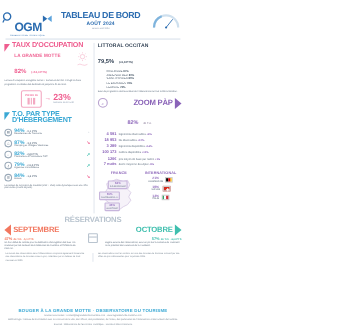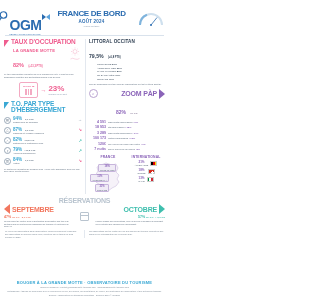--- a/index.html
+++ b/index.html
@@ -10,21 +10,21 @@
     width:169px; height:300px;
     overflow:hidden;
     position:relative;
     color:#3a3a3a;
   }
 
   
   .header { display:flex; align-items:center; padding:4px 5px 2px 5px; height:34px; }
   .logo { width:40px; display:flex; flex-direction:column; align-items:center; }
   .logo-mark { display:flex; align-items:center; }
-  .logo-glyph { font-size:14px; font-weight:bold; color:#2b6cb0; letter-spacing:-0.5px; line-height:1;margin-top:17px; }
+  .logo-glyph { font-size:11px; font-weight:bold; color:#2b6cb0; letter-spacing:-0.5px; line-height:1;margin-top:17px; }
   .logo-sub { font-size:1.8px; color:#2b6cb0; margin-top:1px; letter-spacing:0.2px; }
   .header-title-wrap { flex:1; text-align:center; }
   .header-title { font-size:8px; font-weight:bold; color:#2b6cb0; letter-spacing:-0.3px; line-height:1; }
   .header-sub { font-size:4.5px; font-weight:bold; color:#2b6cb0; margin-top:1px; letter-spacing:0.2px; }
   .header-note { font-size:2px; color:#8a9bb0; margin-top:1px; }
   .gauge { width:26px; height:16px; position:relative; }
   .gauge svg { display:block; }
 
   .hr { height:1px; background:#d9e2ec; margin:1px 5px 3px 5px; }
 
@@ -162,21 +162,21 @@
       <span class="logo-glyph">OGM</span>
       <svg width="10" height="10" viewBox="0 0 20 20">
         <path d="M2 4 L10 10 L2 16 Z" fill="#2b6cb0"></path>
         <path d="M18 4 L10 10 L18 16 Z" fill="#5ba3dd"></path>
       </svg>
     </div>
     <div class="logo-sub">OBSERVATOIRE TOURISTIQUE</div>
   </div>
 
   <div class="header-title-wrap">
-    <div class="header-title">FRANCE DE BORD</div>
+    <div class="header-title">TABLEAU DE BORD</div>
     <div class="header-sub">AOÛT 2024</div>
     <div class="header-note">version août 2024</div>
   </div>
 
   <div class="gauge">
     <svg width="26" height="17" viewBox="0 0 52 34">
       <path d="M4 30 A22 22 0 0 1 48 30" fill="none" stroke="#cfe0ee" stroke-width="4"></path>
       <path d="M4 30 A22 22 0 0 1 18 9.5" fill="none" stroke="#7fb4dd" stroke-width="4"></path>
       <line x1="26" y1="30" x2="38" y2="15" stroke="#2b6cb0" stroke-width="1.6"></line>
       <circle cx="26" cy="30" r="2" fill="#2b6cb0"></circle>

